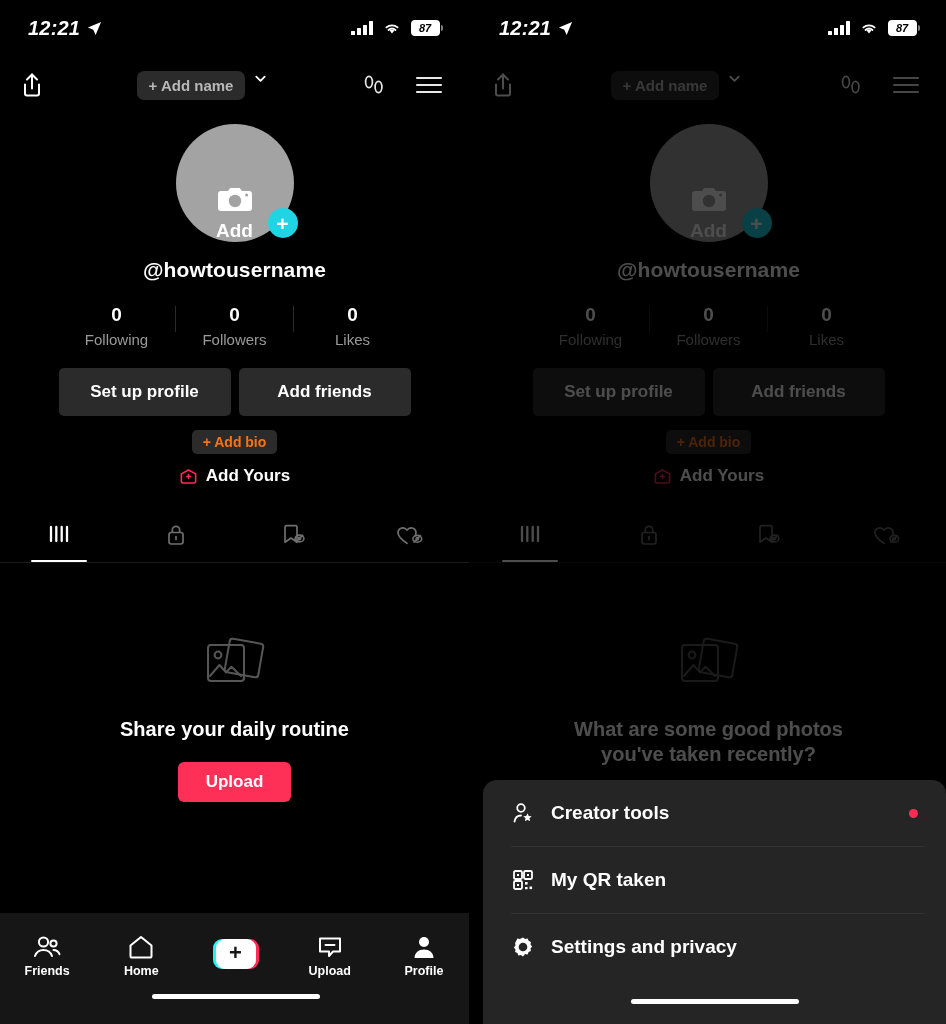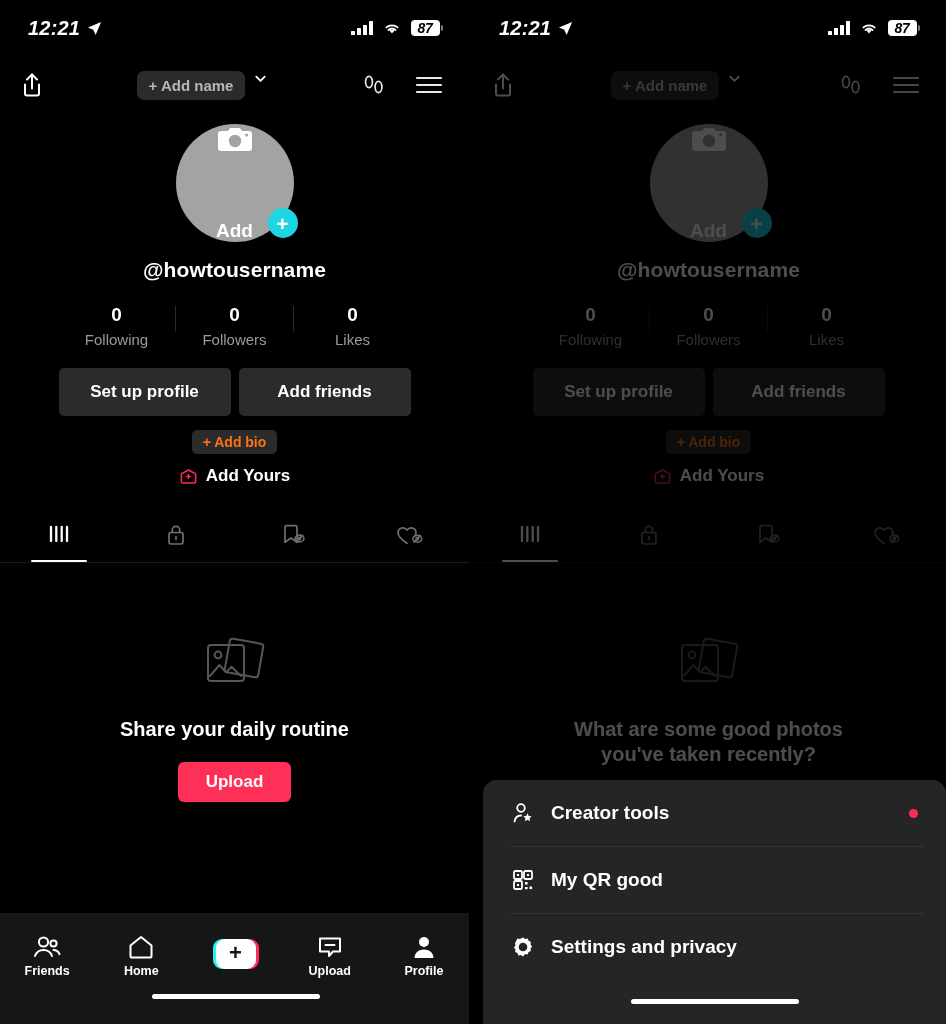--- a/index.html
+++ b/index.html
@@ -23,37 +23,37 @@
              font-size:20px; font-weight:700; letter-spacing:.2px; }
   .loc-arrow { width:15px; height:15px; display:block; }
   .sb-right { display:flex; align-items:center; gap:9px; }
   .sig { display:flex; align-items:flex-end; gap:2.5px; height:14px; }
   .sig i { display:block; width:3.5px; background:#fff; border-radius:.5px; }
   .sig i:nth-child(1){ height:4px; } .sig i:nth-child(2){ height:7px; }
   .sig i:nth-child(3){ height:10px; } .sig i:nth-child(4){ height:14px; }
   .batt { position:relative; display:flex; align-items:center; }
   .batt-body { width:29px; height:16px; background:#fff; border-radius:4px;
                display:flex; align-items:center; justify-content:center;
-               font-size:14px; font-weight:700; color:#000; letter-spacing:-.2px;text-align:center; }
+               font-size:11px; font-weight:700; color:#000; letter-spacing:-.2px;text-align:center; }
   .batt-cap { width:2px; height:6px; background:#fff; opacity:.5; border-radius:0 2px 2px 0; margin-left:1.5px;}
 
   
   .appbar { height:58px; display:flex; align-items:center; justify-content:space-between;
             padding:0 26px 0 20px; }
   .name-chip { display:flex; align-items:flex-start; gap:8px; }
   .chip { background:#2b2b2b; border-radius:7px; padding:6px 12px;
           color:#b8b8b8; font-size:15px; font-weight:600; }
   .chev { width:15px; height:15px; display:block; }
   .hdr-icons { display:flex; align-items:center; gap:28px; }
 
   
   .profile { display:flex; flex-direction:column; align-items:center; padding-top:10px; }
   .avatar-wrap { position:relative; width:118px; height:118px; }
   .avatar { width:118px; height:118px; border-radius:50%; background:#a3a3a3;
-            display:flex; flex-direction:column; align-items:center; justify-content:space-between; gap:6px; }
+            display:flex; flex-direction:column; align-items:center; justify-content:flex-end; gap:6px; }
   .avatar .cam { width:36px; height:30px; display:block; }
   .avatar .addtxt { color:#fff; font-size:19px; font-weight:600; }
   .plus-badge { position:absolute; right:-4px; bottom:4px; width:30px; height:30px;
                 border-radius:50%; background:#20d5e3; display:flex; align-items:center;
                 justify-content:center; color:#fff; font-size:21px; font-weight:600; line-height:1; }
   .username { margin-top:16px; color:#fff; font-size:21px; font-weight:600; letter-spacing:.1px; }
 
   .stats { display:flex; align-items:center; margin-top:22px; }
   .stat { width:105px; display:flex; flex-direction:column; align-items:center; gap:5px; }
   .stat .num { color:#fff; font-size:19px; font-weight:700; }
@@ -478,21 +478,21 @@
               <rect x="13" y="3" width="8" height="8" rx="1.4" stroke="#fff" stroke-width="1.8" fill="none"></rect>
               <rect x="3" y="13" width="8" height="8" rx="1.4" stroke="#fff" stroke-width="1.8" fill="none"></rect>
               <rect x="6" y="6" width="2" height="2" fill="#fff"></rect>
               <rect x="16" y="6" width="2" height="2" fill="#fff"></rect>
               <rect x="6" y="16" width="2" height="2" fill="#fff"></rect>
               <rect x="14" y="14" width="2.6" height="2.6" fill="#fff"></rect>
               <rect x="18.5" y="18.5" width="2.6" height="2.6" fill="#fff"></rect>
               <rect x="14" y="19" width="2.6" height="2.2" fill="#fff"></rect>
             </svg>
           </span>
-          <span class="slabel">My QR good</span>
+          <span class="slabel">My QR taken</span>
         </div>
         <div class="sheet-div"></div>
 
         <div class="sheet-row">
           <span class="sicon">
             <svg width="24" height="24" viewBox="0 0 24 24">
               <path d="M12 2.4l2.1 1.5 2.5-.5 1 2.4 2.3 1.1-.4 2.5 1.6 2-1.6 2 .4 2.5-2.3 1.1-1 2.4-2.5-.5L12 21.6l-2.1-1.7-2.5.5-1-2.4-2.3-1.1.4-2.5-1.6-2 1.6-2-.4-2.5L6.4 3.4l2.5.5z" fill="#fff"></path>
               <circle cx="12" cy="12" r="4.3" fill="#252525"></circle>
             </svg>
           </span>

